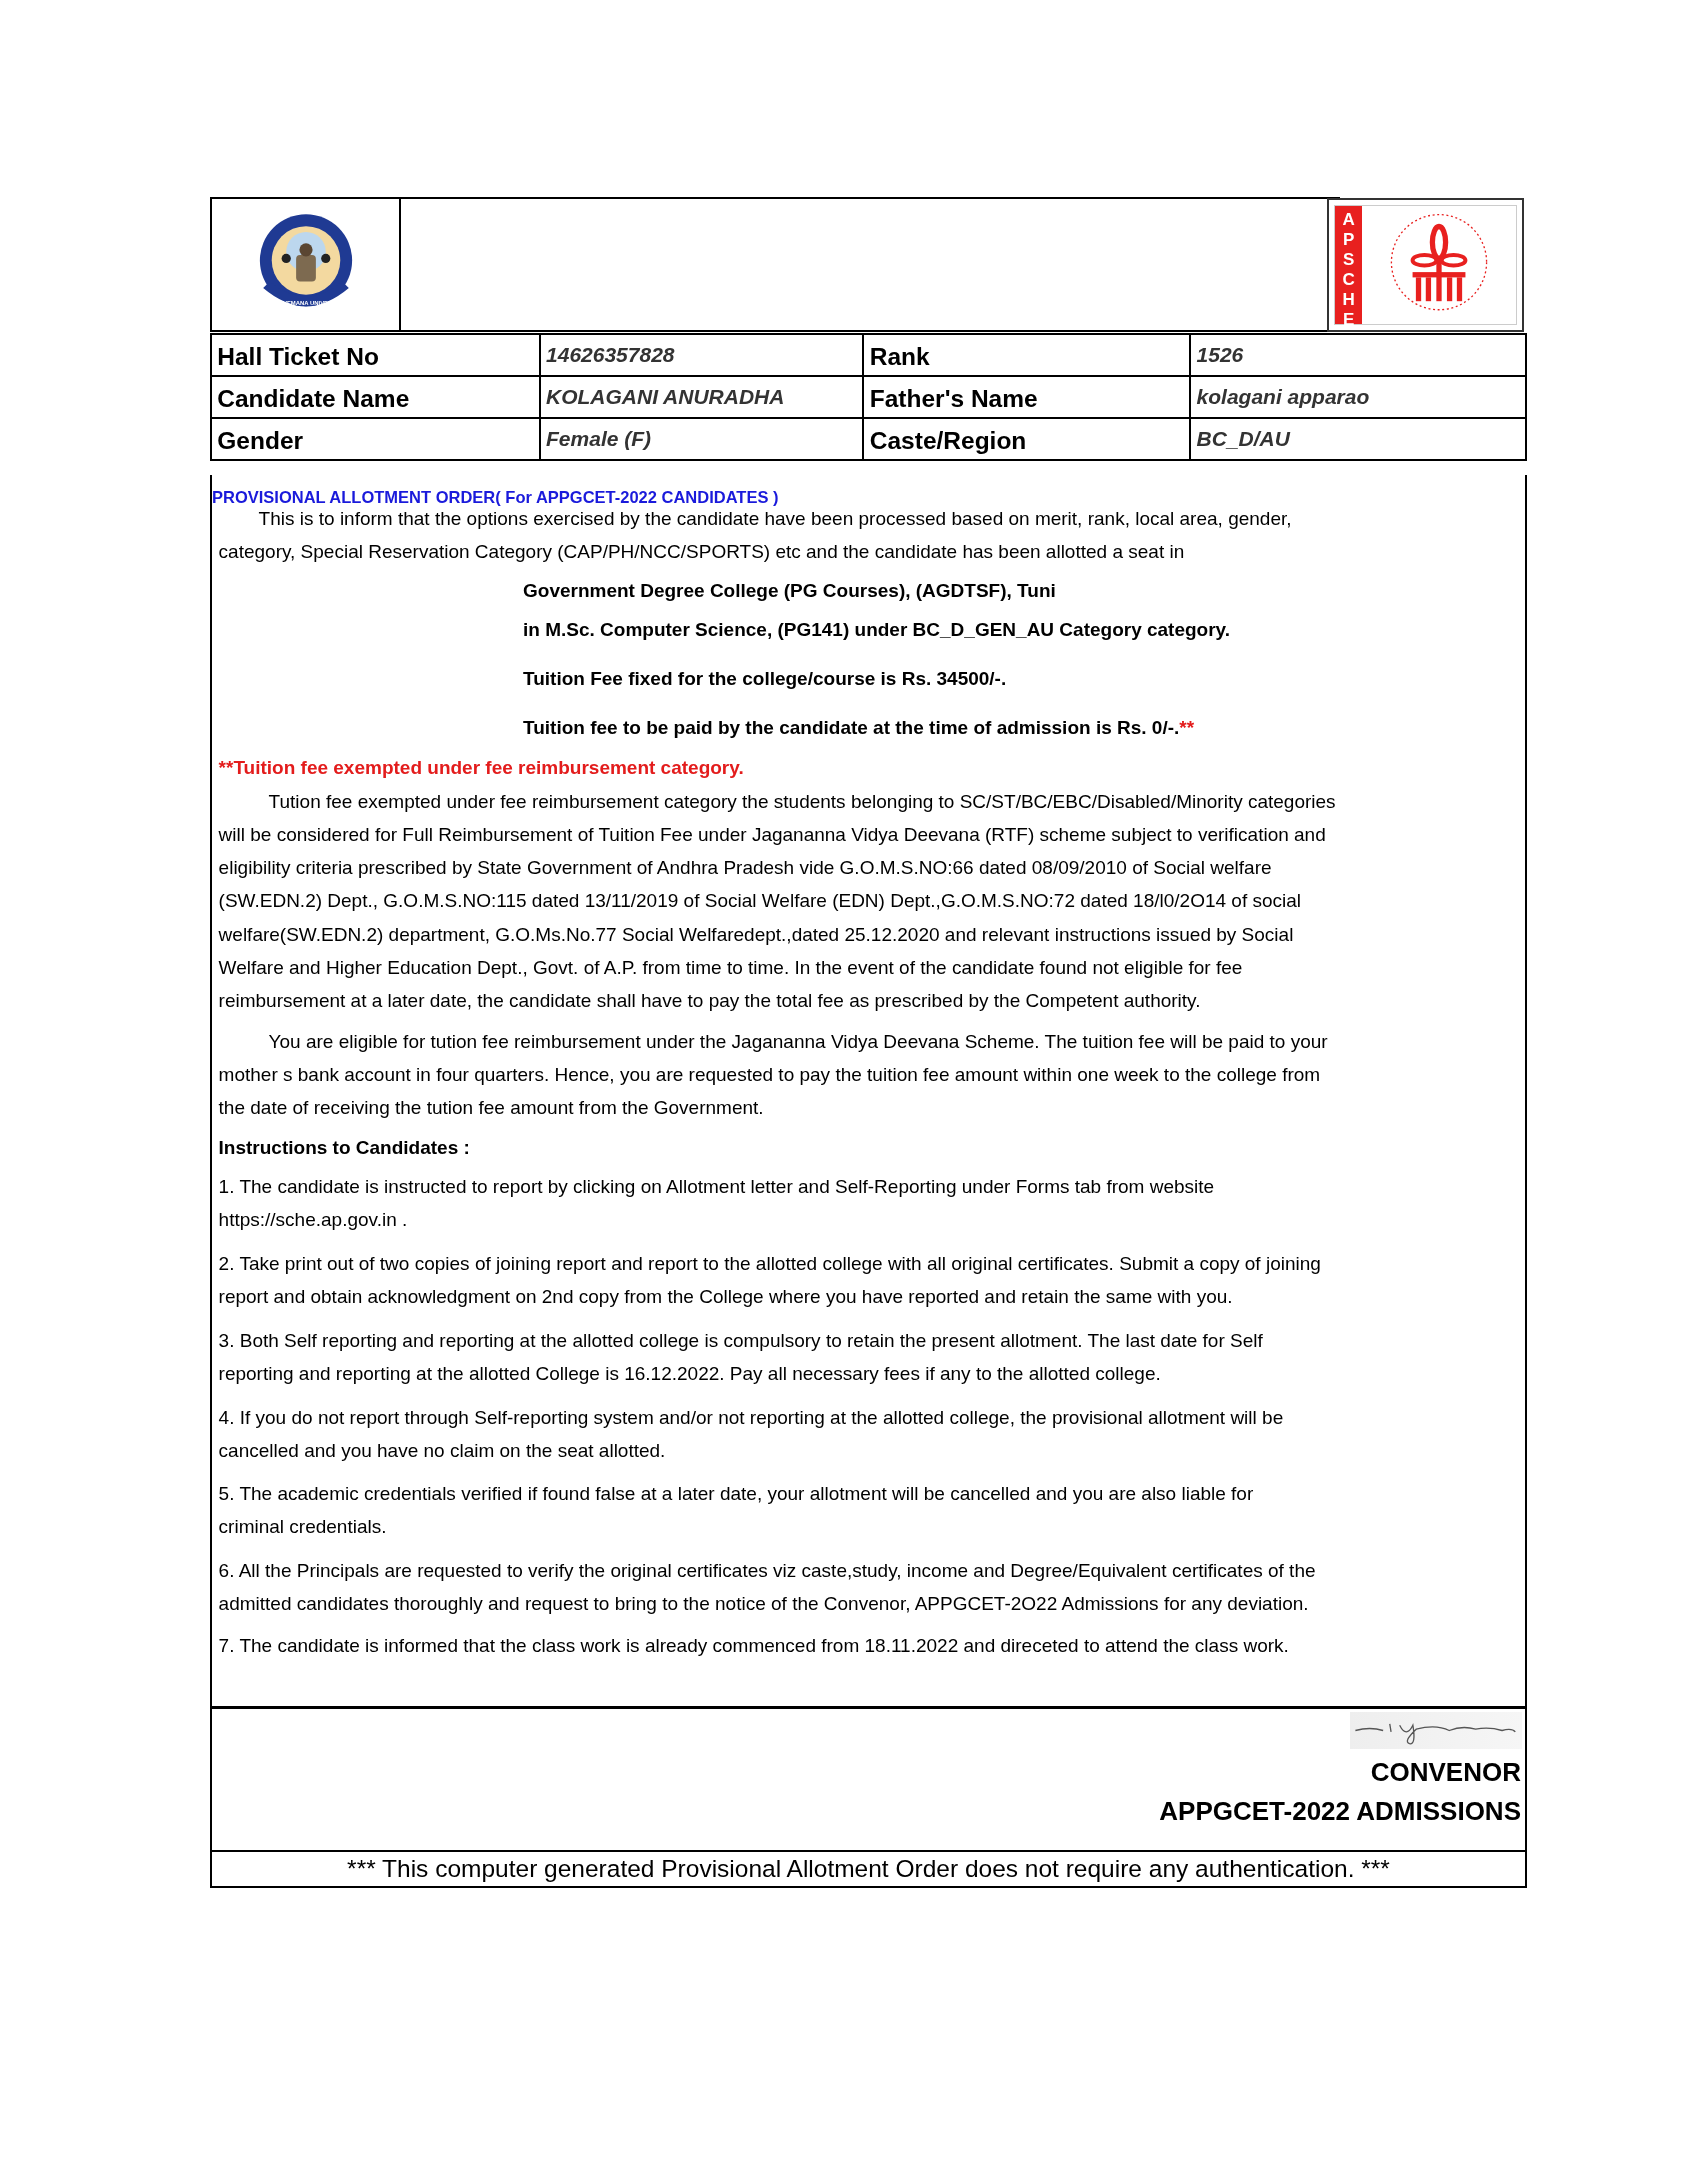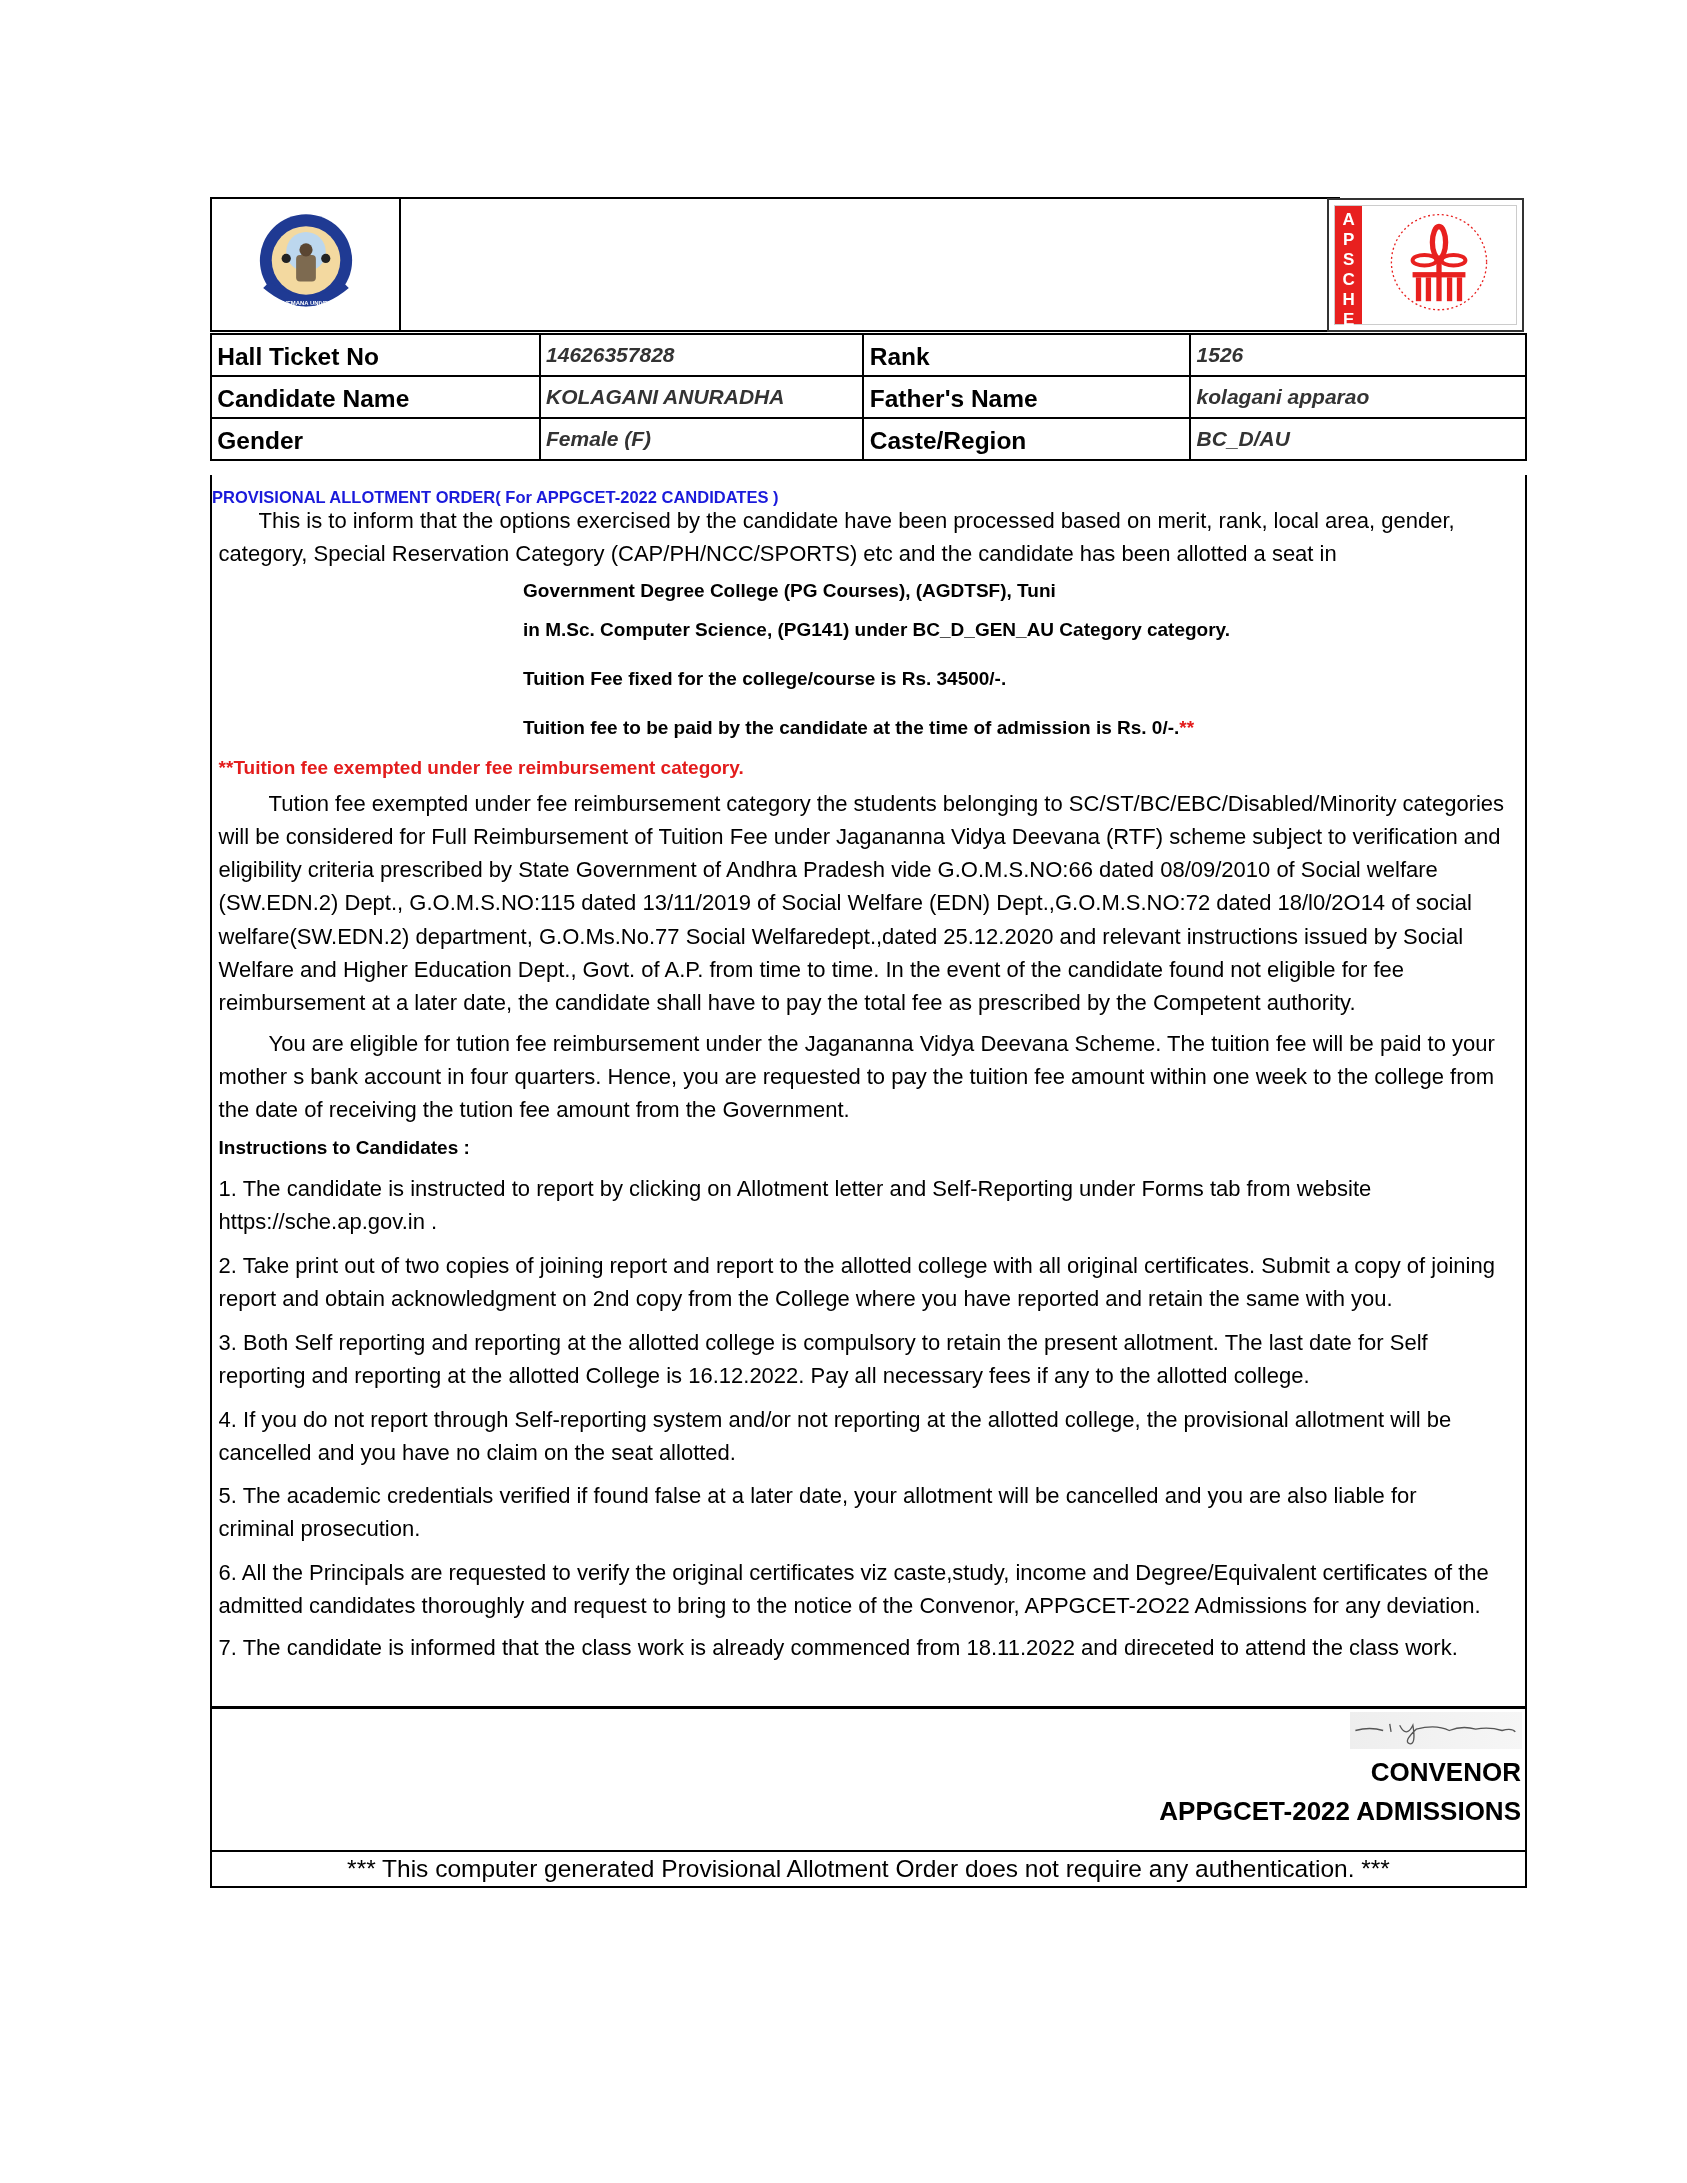--- a/index.html
+++ b/index.html
@@ -17,21 +17,21 @@
   
   .info { position: absolute; left: 210px; top: 333px; width: 1317px; border-collapse: collapse; }
   .info td { border: 2.6px solid #000; height: 42px; font-size: 24.5px; padding: 4px 5.3px 0 5.3px; vertical-align: middle; box-sizing: border-box; }
   .info td.lbl { font-weight: bold; }
   .info td.val { font-weight: bold; font-style: italic; color: #333; font-size: 21px; vertical-align: top; padding-top: 8px; }
 
   
   .body { position: absolute; left: 210px; top: 475px; width: 1317px; height: 1376px; border-left: 2px solid #000; border-right: 2px solid #000; box-sizing: border-box; }
   .t { position: absolute; white-space: nowrap; }
   .pao { left: 0; right: 0; top: 13.2px; color: #1a1adb; font-weight: bold; font-size: 16.5px; }
-  .p { font-size: 22px; left: 6.6px; }
+  .p { font-size: 19px; left: 6.6px; }
   .b28 { font-size: 19px; font-weight: bold; }
   .red { color: #e31c1c; }
   .sig-divider { position: absolute; left: 0; right: 0; top: 1231px; height: 2.6px; background: #000; }
   .sig-img { position: absolute; right: 2.6px; top: 1237px; width: 172px; height: 37px; background: linear-gradient(90deg, #eee, #f6f6f6); }
   .sign { right: 4px; font-weight: bold; font-size: 26px; text-align: right; }
 
   .foot { position: absolute; left: 210px; top: 1850px; width: 1317px; height: 38px; border: 2.6px solid #000; box-sizing: border-box; text-align: center; font-size: 24.5px; line-height: 34px; }
 </style>
 </head>
 <body>
@@ -135,21 +135,21 @@
 
   <div class="t p" style="top:701px;"> 1. The candidate is instructed to report by clicking on Allotment letter and Self-Reporting under Forms tab from website</div>
   <div class="t p" style="top:734px;">https://sche.ap.gov.in .</div>
   <div class="t p" style="top:778px;"> 2. Take print out of two copies of joining report and report to the allotted college with all original certificates. Submit a copy of joining</div>
   <div class="t p" style="top:811px;">report and obtain acknowledgment on 2nd copy from the College where you have reported and retain the same with you.</div>
   <div class="t p" style="top:855px;"> 3. Both Self reporting and reporting at the allotted college is compulsory to retain the present allotment. The last date for Self</div>
   <div class="t p" style="top:888px;">reporting and reporting at the allotted College is 16.12.2022. Pay all necessary fees if any to the allotted college.</div>
   <div class="t p" style="top:932px;text-align:center;"> 4. If you do not report through Self-reporting system and/or not reporting at the allotted college, the provisional allotment will be</div>
   <div class="t p" style="top:965px;">cancelled and you have no claim on the seat allotted.</div>
   <div class="t p" style="top:1008px;"> 5. The academic credentials verified if found false at a later date, your allotment will be cancelled and you are also liable for</div>
-  <div class="t p" style="top:1041px;">criminal prosecution.</div>
+  <div class="t p" style="top:1041px;">criminal credentials.</div>
   <div class="t p" style="top:1085px;"> 6. All the Principals are requested to verify the original certificates viz caste,study, income and Degree/Equivalent certificates of the</div>
   <div class="t p" style="top:1118px;">admitted candidates thoroughly and request to bring to the notice of the Convenor, APPGCET-2O22 Admissions for any deviation.</div>
   <div class="t p" style="top:1160px;"> 7. The candidate is informed that the class work is already commenced from 18.11.2022 and direceted to attend the class work.</div>
 
   <div class="sig-divider"></div>
   <div class="sig-img">
     <svg width="172" height="37" viewBox="0 0 260 56">
       <path d="M8 28 Q30 22 50 28 M60 18 L62 30 M75 20 Q85 40 95 20 Q100 50 90 48 Q80 45 100 26 Q130 18 150 28 Q170 20 190 26 Q210 22 230 28 Q245 24 250 30" fill="none" stroke="#555" stroke-width="2"></path>
     </svg>
   </div>

